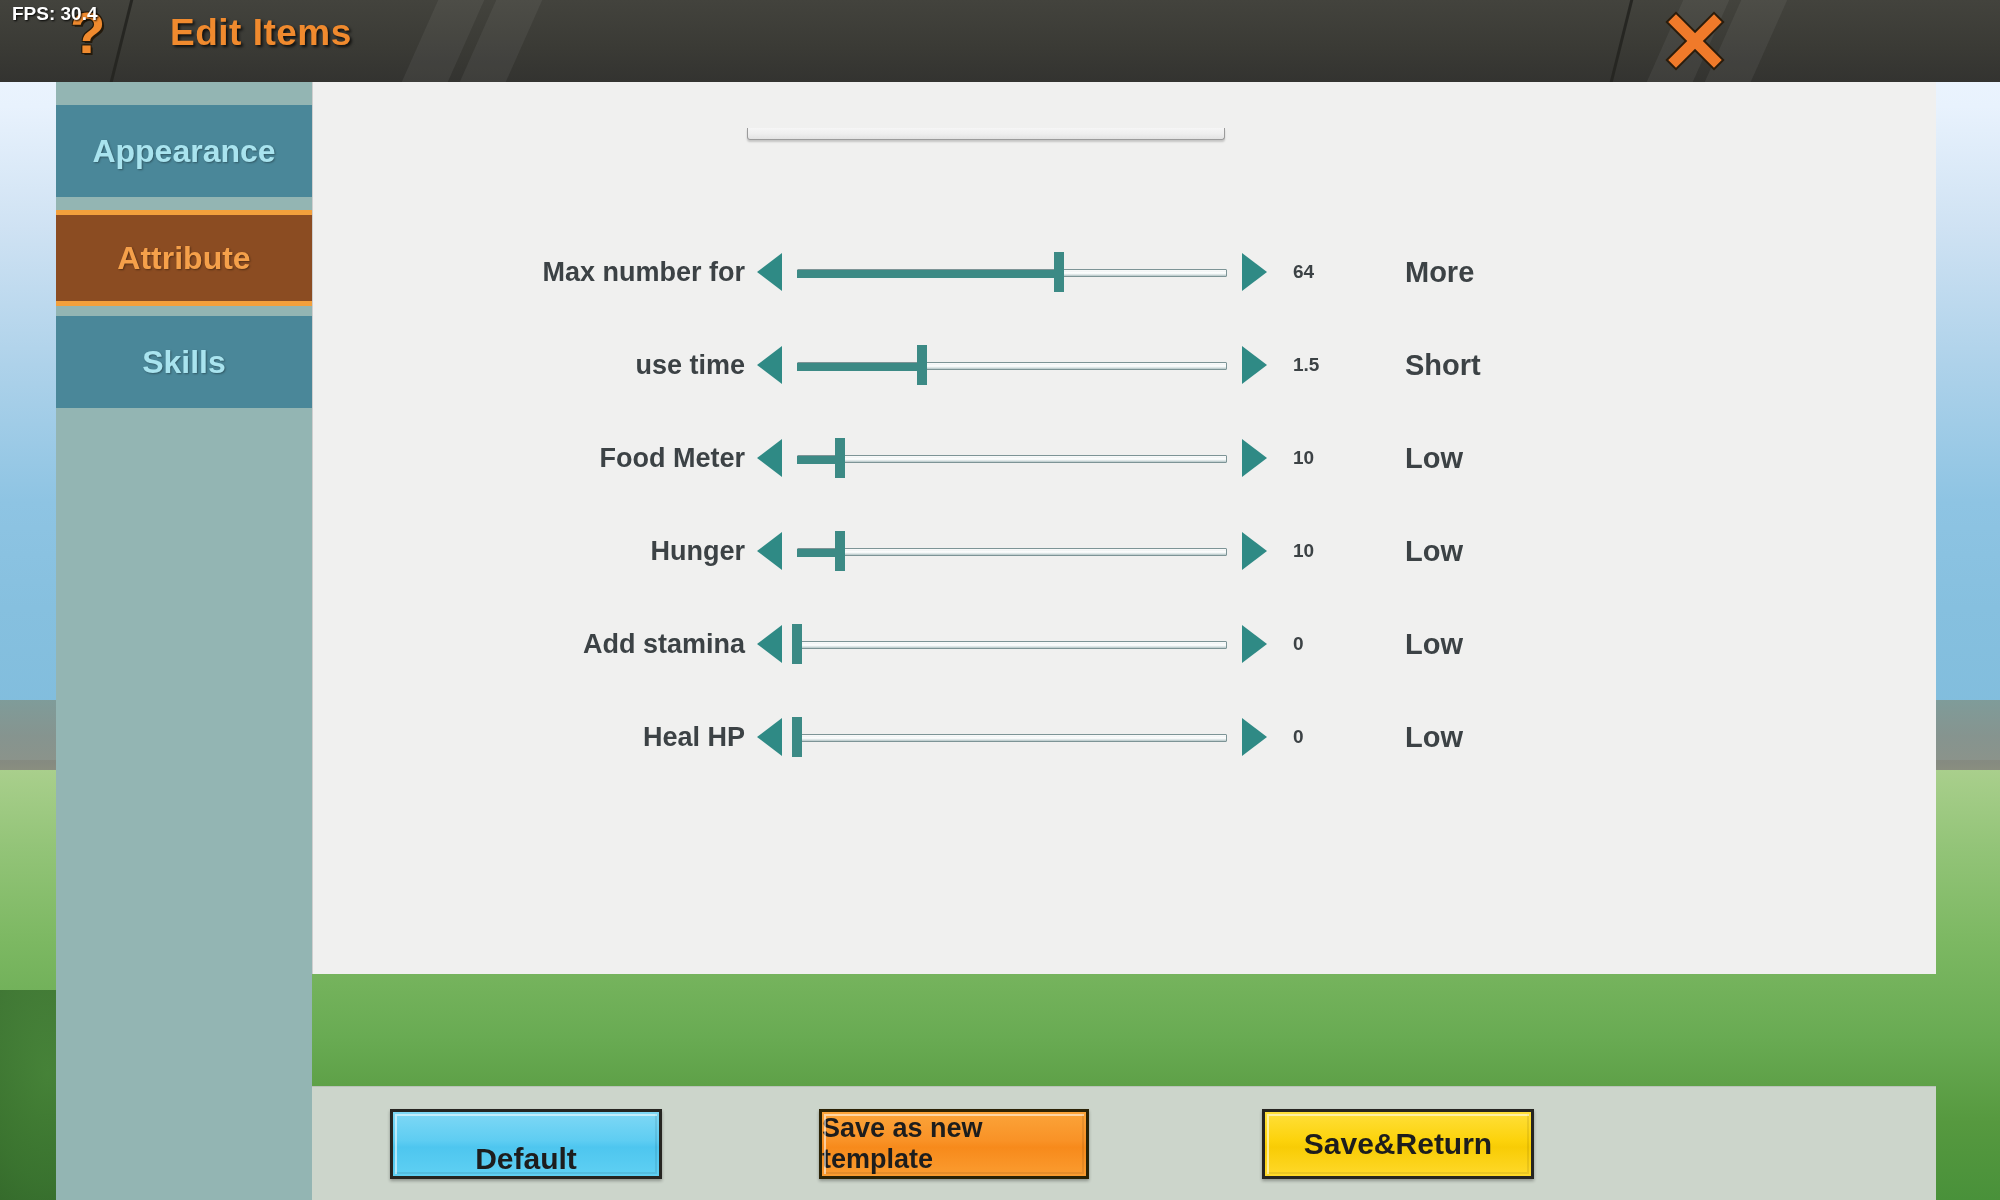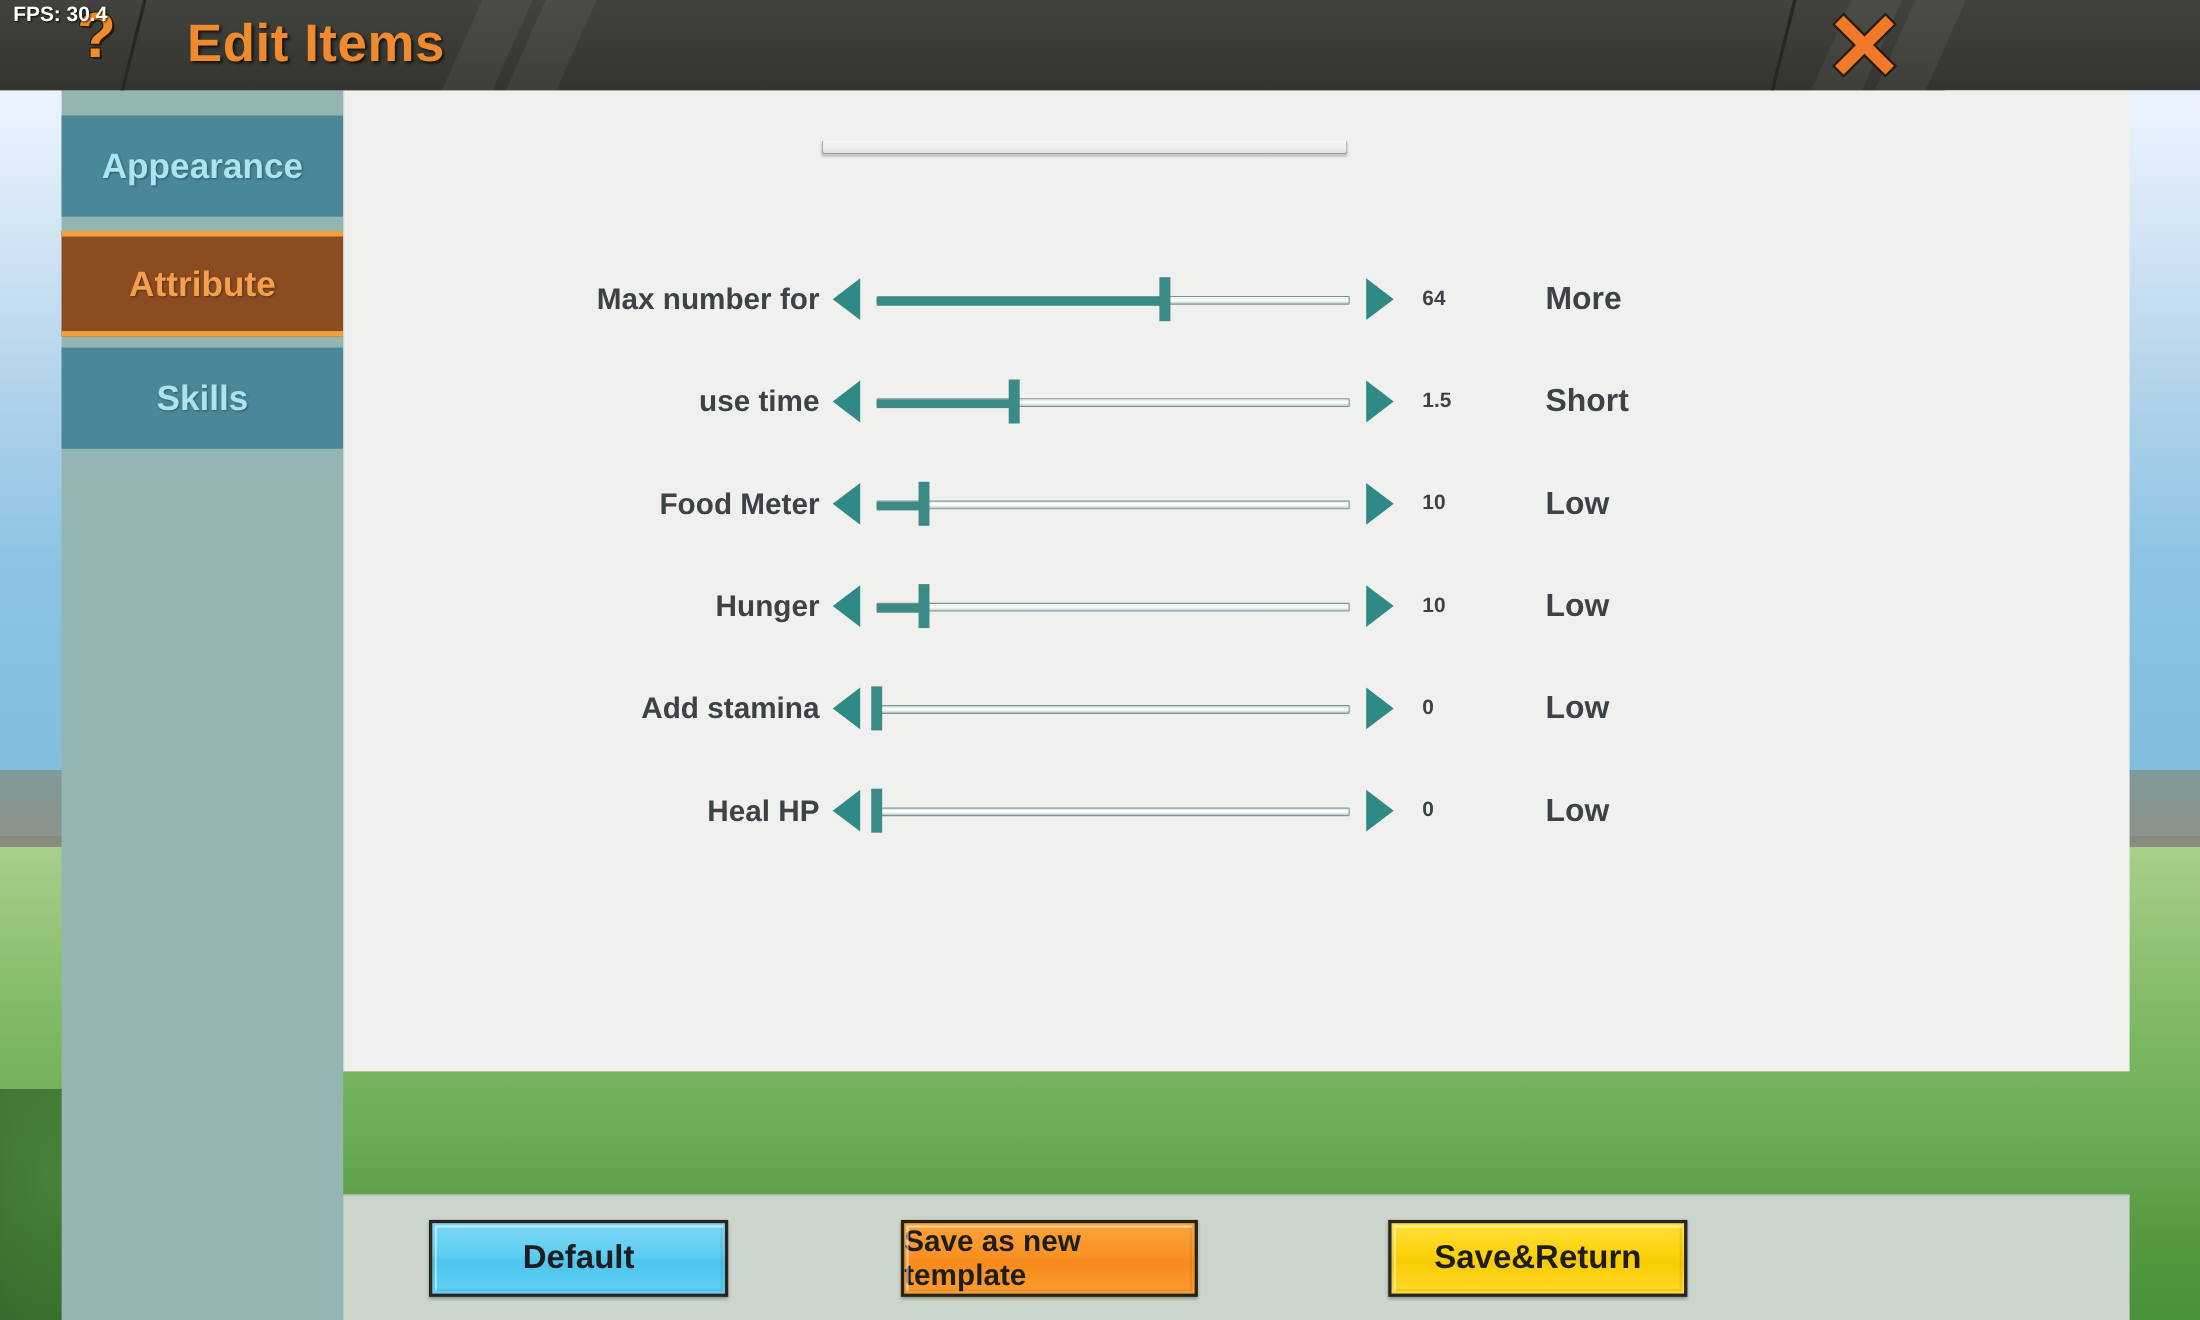--- a/index.html
+++ b/index.html
@@ -54,21 +54,21 @@
     position:absolute; left:70px; top:4px; z-index:2;
     color:#f08a2e; font-size:58px; font-weight:bold; line-height:1;
     text-shadow:2px 2px 0 #241a0c, -1px -1px 0 #241a0c, 1px -1px 0 #241a0c, -1px 1px 0 #241a0c;
   }
   #header-slash1 {
     position:absolute; left:120px; top:0; width:3px; height:82px; z-index:2;
     background:#262622; transform:skewX(-14deg);
   }
   #title {
     position:absolute; left:170px; top:12px; z-index:3;
-    color:#f08a2e; font-size:48px; font-weight:bold; letter-spacing:.5px;
+    color:#f08a2e; font-size:37px; font-weight:bold; letter-spacing:.5px;
     text-shadow:2px 2px 3px rgba(0,0,0,.75);
   }
   .hdr-diamond {
     position:absolute; top:0; width:46px; height:82px;
     background:rgba(255,255,255,.055); transform:skewX(-24deg); z-index:1;
   }
   #header-slash2 {
     position:absolute; right:145px; top:0; width:3px; height:82px; z-index:2;
     background:#262622; transform:skewX(-14deg);
   }
@@ -176,20 +176,21 @@
     cursor:pointer; border:3px solid #262521;
     box-shadow:0 2px 3px rgba(0,0,0,.3);
   }
   .btn-inner {
     position:absolute; inset:2px; pointer-events:none;
     box-shadow:inset 2px 2px 0 rgba(255,255,255,.55), inset -2px -2px 0 rgba(0,0,0,.08);
   }
   #btn-default {
     left:78px; width:272px;
     background:linear-gradient(180deg,#7fd8f5 0%, #5ecdf2 45%, #4ec6ef 55%, #5fd0f3 100%);
+    align-items:flex-end;
   }
   #btn-template {
     left:507px; width:270px;
     background:linear-gradient(180deg,#fba43a 0%, #f99226 45%, #f78a1b 55%, #fb9c30 100%);
     border-color:#2b2205;
   }
   #btn-save {
     left:950px; width:272px;
     background:linear-gradient(180deg,#ffe03a 0%, #fcd20b 45%, #f8cc05 55%, #ffd92a 100%);
   }

